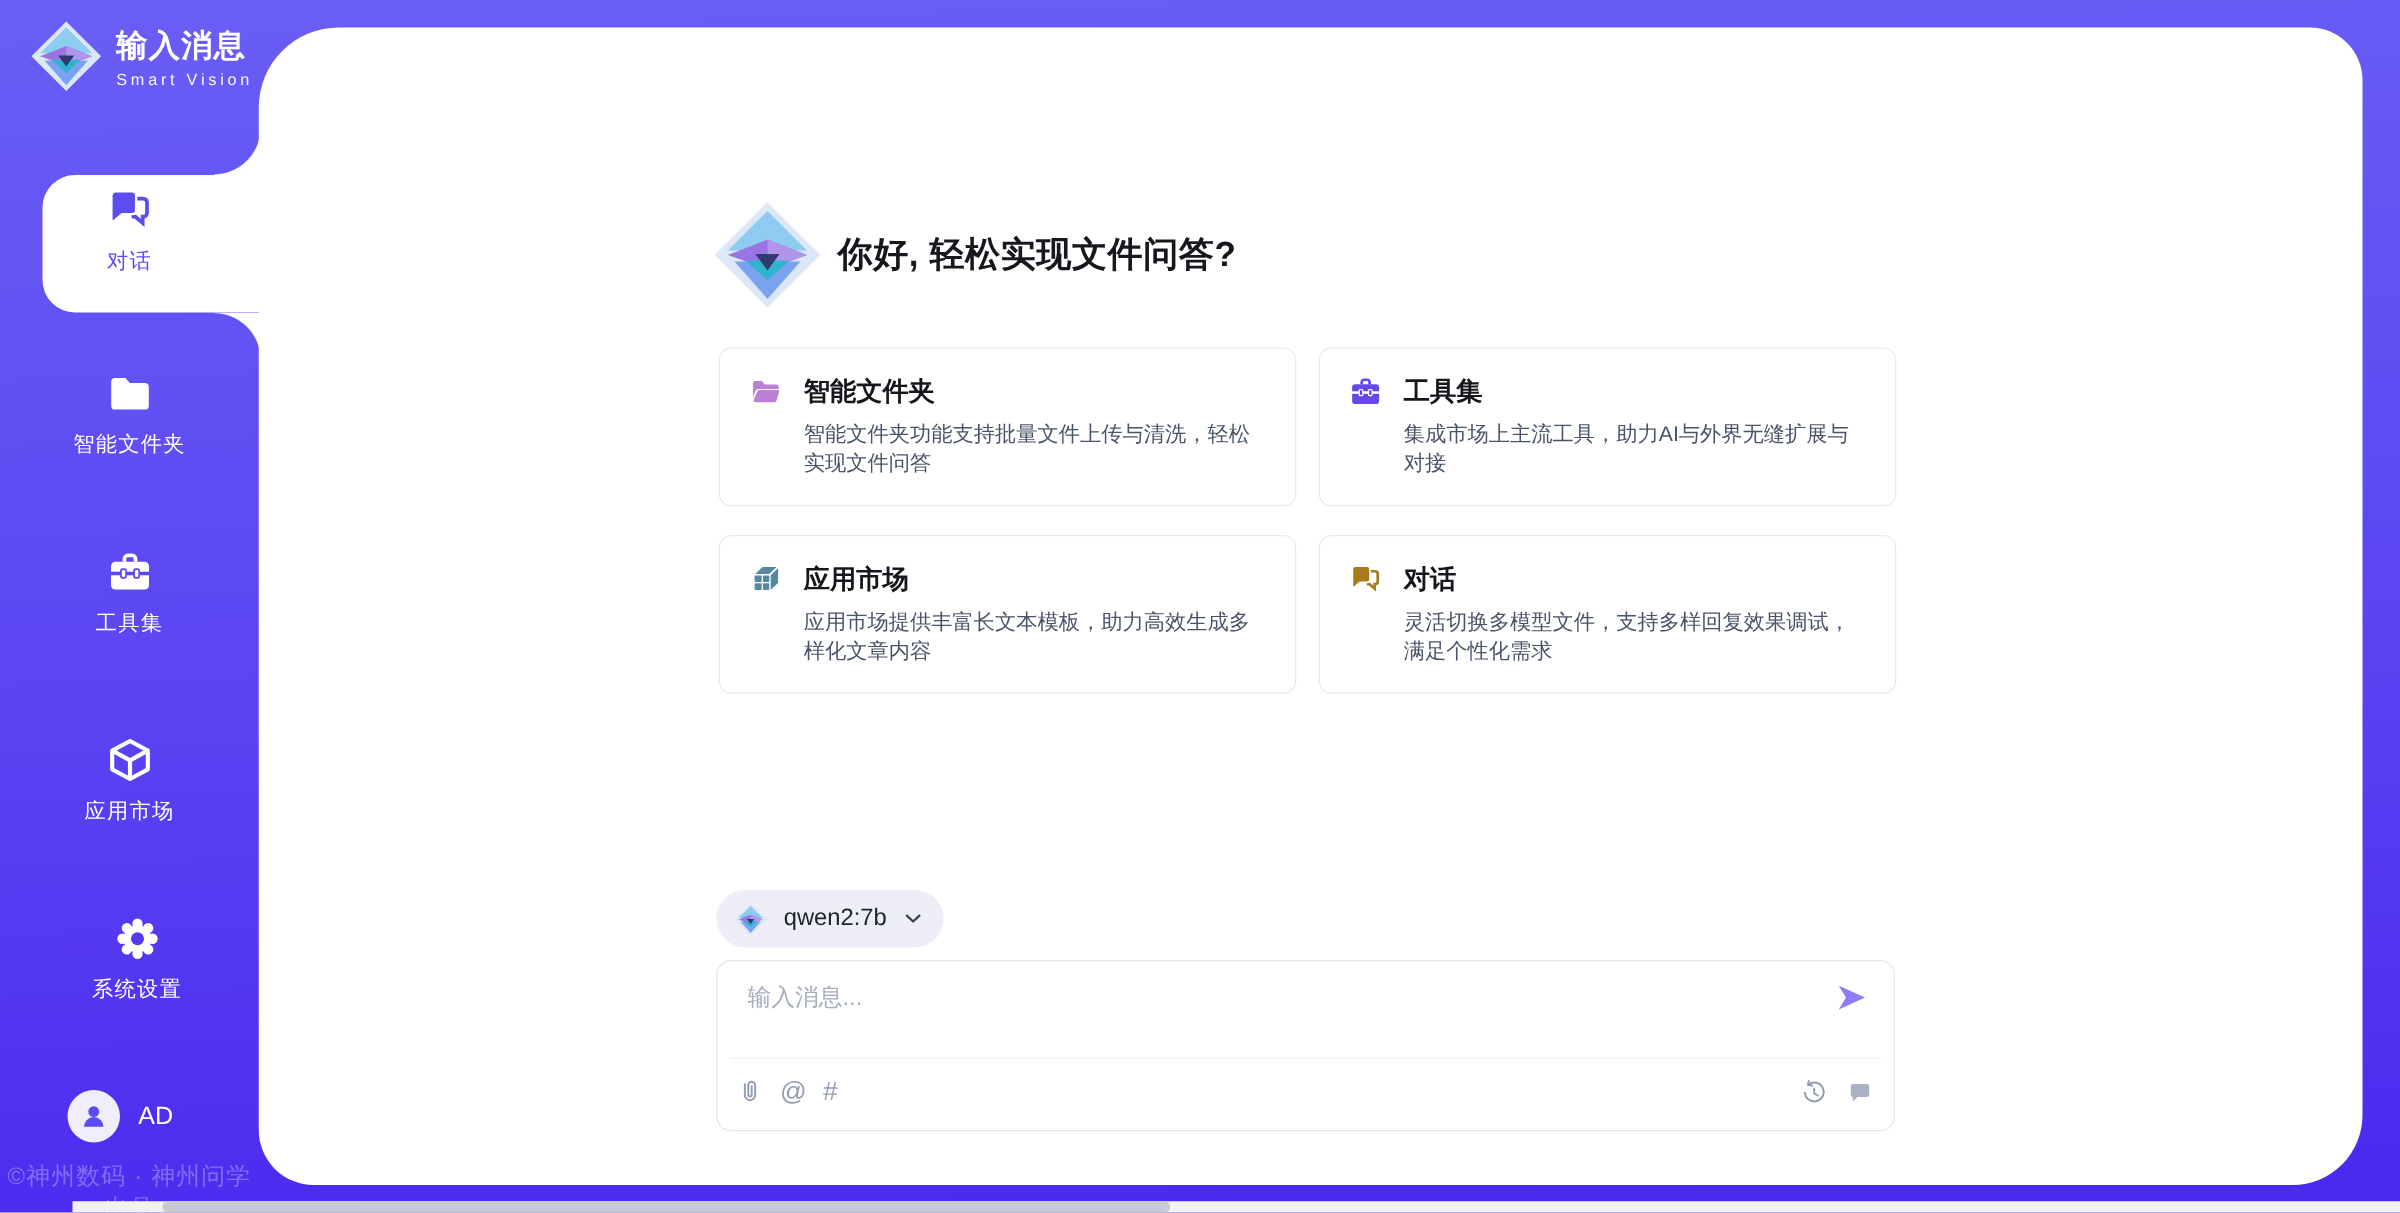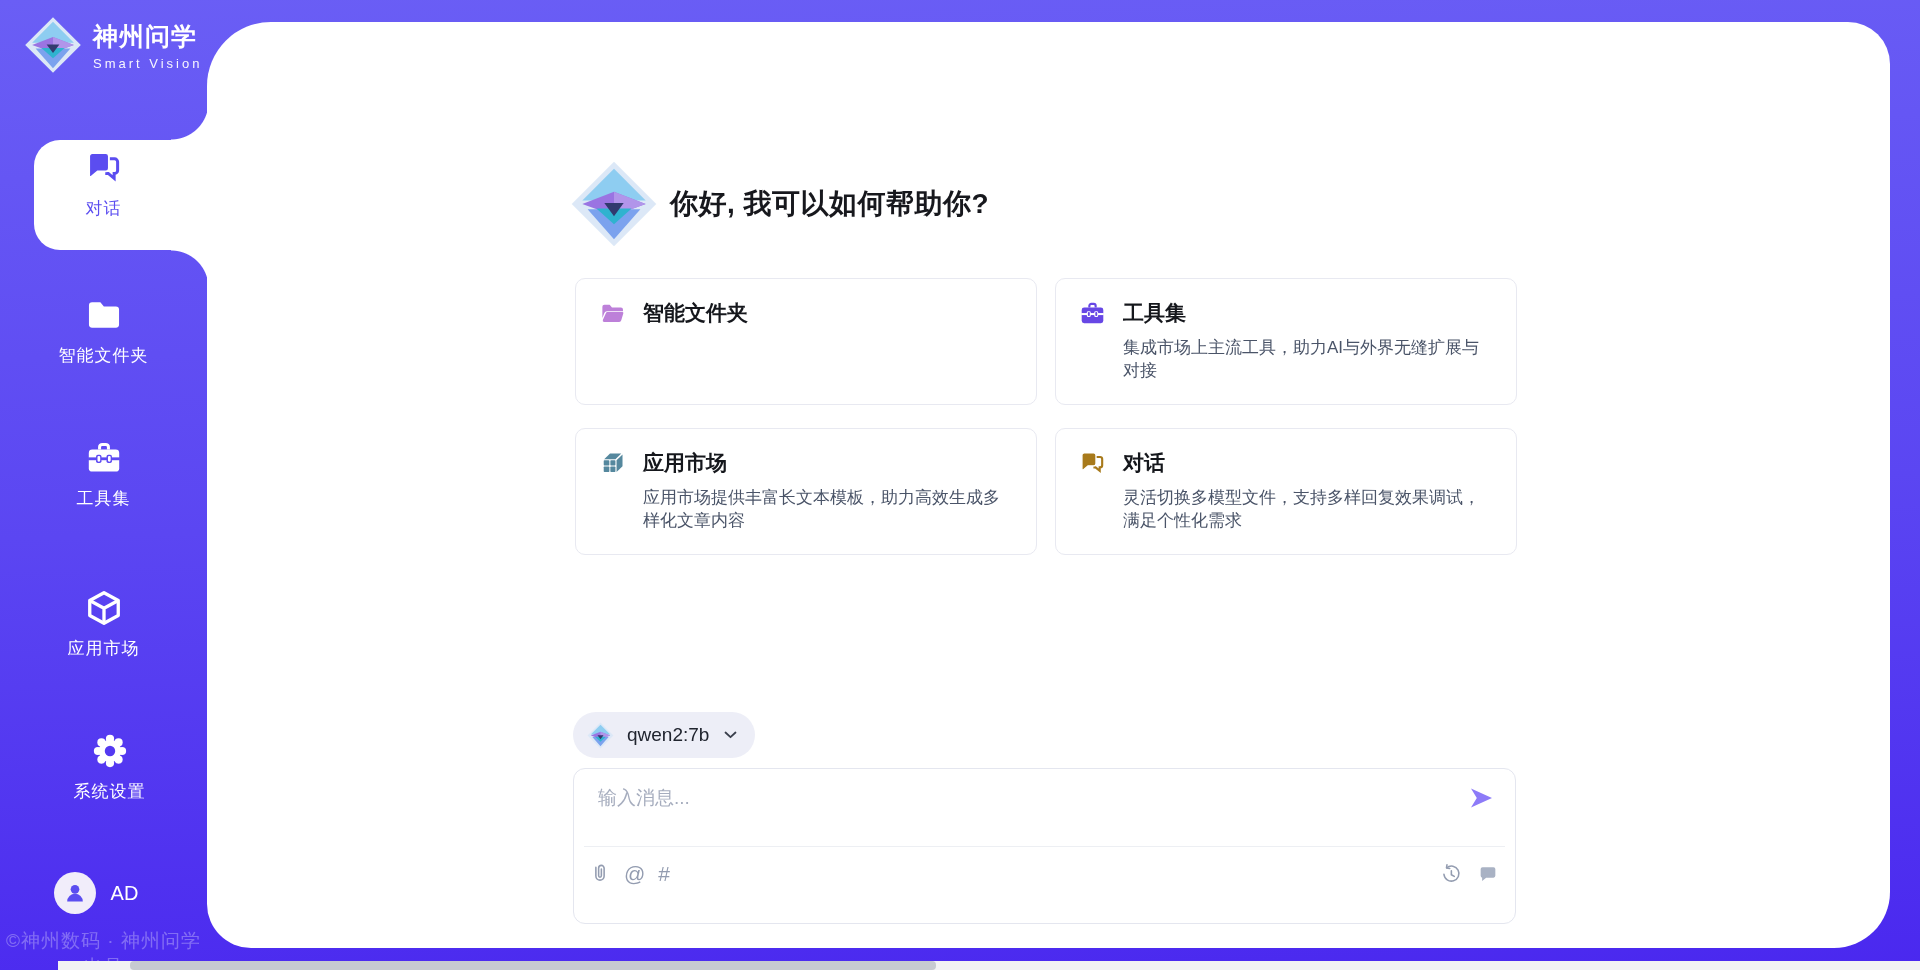--- a/index.html
+++ b/index.html
@@ -88,21 +88,21 @@
     position:absolute; left:573px; top:712px; height:46px; border-radius:23px;
     background:#edeef7; display:flex; align-items:center; gap:13px; padding:0 18px 0 14px;
     cursor:pointer;
   }
   .model-pill .gem { width:27px; height:27px; }
   .model-name { font-size:19px; color:#20242f; font-weight:500; }
   .model-pill .chev { width:13px; height:8px; margin-left:2px; }
 
   
   .composer {
-    position:absolute; left:573px; top:768px; width:943px; height:156px;
+    position:absolute; left:573px; top:768px; width:943px; height:137px;
     background:#fff; border:1px solid #e4e6ef; border-radius:12px;
   }
   .composer textarea {
     position:absolute; left:24px; top:16px; width:830px; height:52px;
     border:none; outline:none; resize:none; font-size:19px; color:#2a2f3a;
     font-family:"Liberation Sans","DejaVu Sans",sans-serif; background:transparent;
   }
   .composer textarea::placeholder { color:#a6adbe; }
   .send-btn { position:absolute; right:20px; top:16px; width:28px; height:28px;
               border:none; background:transparent; cursor:pointer; }
@@ -138,21 +138,21 @@
   </defs>
 </svg>
 
 <div class="panel"></div>
 
 <div class="brand">
   <svg class="gem">
       <use href="#gem"></use>
     </svg>
   <div>
-    <div class="brand-name">神州问学</div>
+    <div class="brand-name">输入消息</div>
     <div class="brand-sub">Smart Vision</div>
   </div>
 </div>
 
 <div class="active-tab"></div>
 <div class="fillet top"></div>
 <div class="fillet bottom"></div>
 
 <div class="nav-item nav-chat active">
   <svg viewBox="0 0 24 24">
@@ -227,31 +227,32 @@
   </div>
   <span class="user-name">AD</span>
 </div>
 
 <div class="footer-note">©神州数码 · 神州问学出品</div>
 
 <div class="greeting">
   <svg class="gem">
       <use href="#gem"></use>
     </svg>
-  <h1>你好, 我可以如何帮助你?</h1>
+  <h1>你好, 轻松实现文件问答?</h1>
 </div>
 
 <div class="card card-1">
   <div class="card-head">
     <svg class="icon-orchid" viewBox="0 0 24 24">
       <path d="M3 6.1 a1.8 1.8 0 0 1 1.8 -1.8 h4.7 l2 2.4 h8 a1.8 1.8 0 0 1 1.8 1.8 v1.4 H7.1 a2.5 2.5 0 0 0 -2.35 1.7 L3 16 z" fill="currentColor"></path>
       <path d="M6.2 11.5 a1.3 1.3 0 0 1 1.23 -0.9 h13.2 a1 1 0 0 1 0.96 1.3 l-1.8 6.2 a1.9 1.9 0 0 1 -1.82 1.35 H4.7 a1.35 1.35 0 0 1 -1.3 -1.73 z" fill="currentColor"></path>
     </svg>
     <span class="card-title">智能文件夹</span>
   </div>
+  <p class="card-desc">智能文件夹功能支持批量文件上传与清洗，轻松实现文件问答</p>
 </div>
 
 <div class="card card-2">
   <div class="card-head">
     <svg class="icon-indigo" viewBox="0 0 24 24">
       <defs>
         <mask id="tbm2">
           <rect width="24" height="24" fill="#fff"></rect>
           <rect x="2" y="11.6" width="20" height="1.8" fill="#000"></rect>
           <rect x="7" y="9.9" width="3.4" height="5.2" rx="1.1" fill="#000"></rect>

